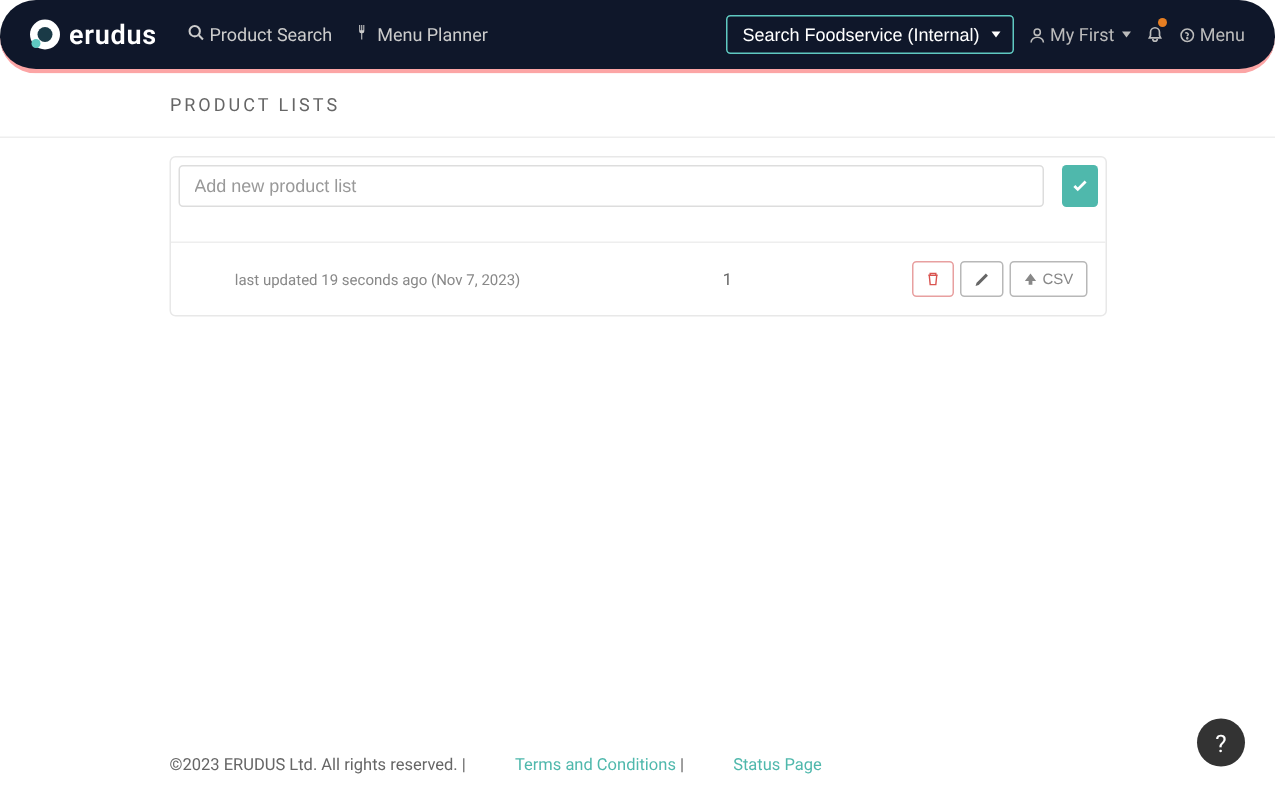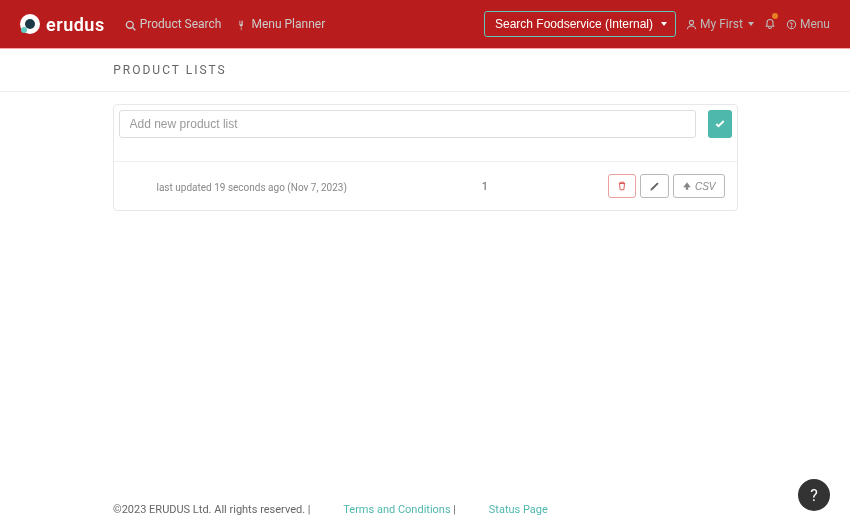--- a/index.html
+++ b/index.html
@@ -9,26 +9,27 @@
     }
     body {
       font-family: -apple-system, BlinkMacSystemFont, "Segoe UI", Roboto, "Helvetica Neue", Arial, sans-serif;
       background: #fff;
       width: 850px;
       height: 531px;
       position: relative;
       overflow: hidden;
     }
     .top-nav {
-      background: #b91c1c;
+      background: #0f172a;
       height: 49px;
       display: flex;
       align-items: center;
       padding: 0 20px;
-      border-bottom: 1px solid #fca5a5;
+      border-bottom: 3px solid #fca5a5;
+      border-radius: 24px;
     }
     .logo {
       display: flex;
       align-items: center;
       margin-right: 20px;
     }
     .logo-icon {
       width: 20px;
       height: 20px;
       border-radius: 50%;
@@ -57,21 +58,21 @@
       z-index: 1;
     }
     .logo-text {
       color: #fff;
       font-size: 18px;
       font-weight: 600;
       letter-spacing: 0.5px;
     }
     .nav-link {
       display: flex;
-      align-items: flex-end;
+      align-items: flex-start;
       color: #ccc;
       font-size: 12px;
       margin-right: 15px;
       cursor: pointer;
     }
     .nav-link svg {
       margin-right: 4px;
     }
     .nav-right {
       margin-left: auto;
@@ -226,21 +227,20 @@
       border-color: #e8a0a0;
       color: #d9534f;
     }
     .btn-edit {
       border-color: #b8b8b8;
       color: #666;
     }
     .btn-csv {
       border-color: #b8b8b8;
       color: #888;
-      font-style: italic;
     }
     .footer {
       position: absolute;
       bottom: 15px;
       left: 113px;
       font-size: 11px;
       color: #666;
     }
     .footer a {
       color: #4fb8ac;

